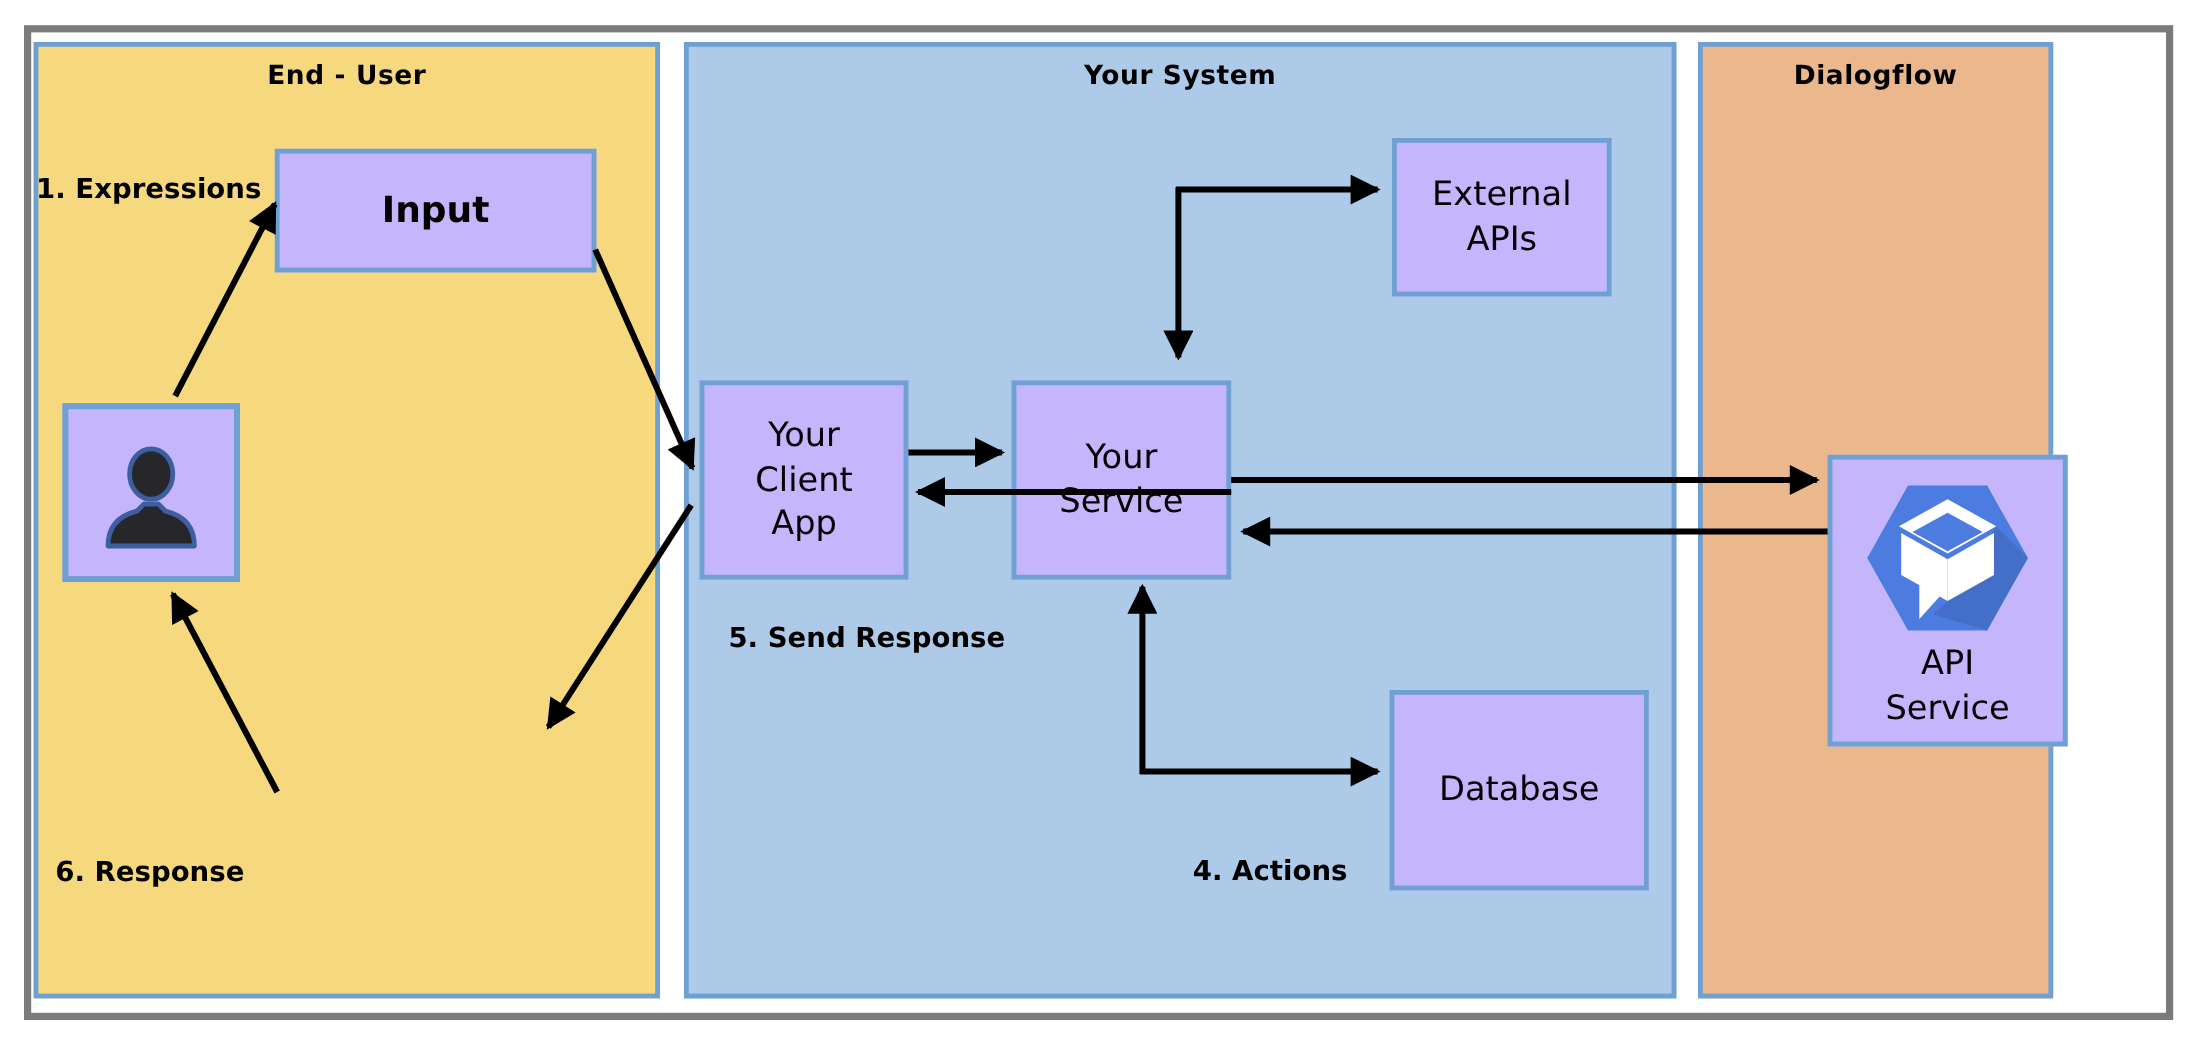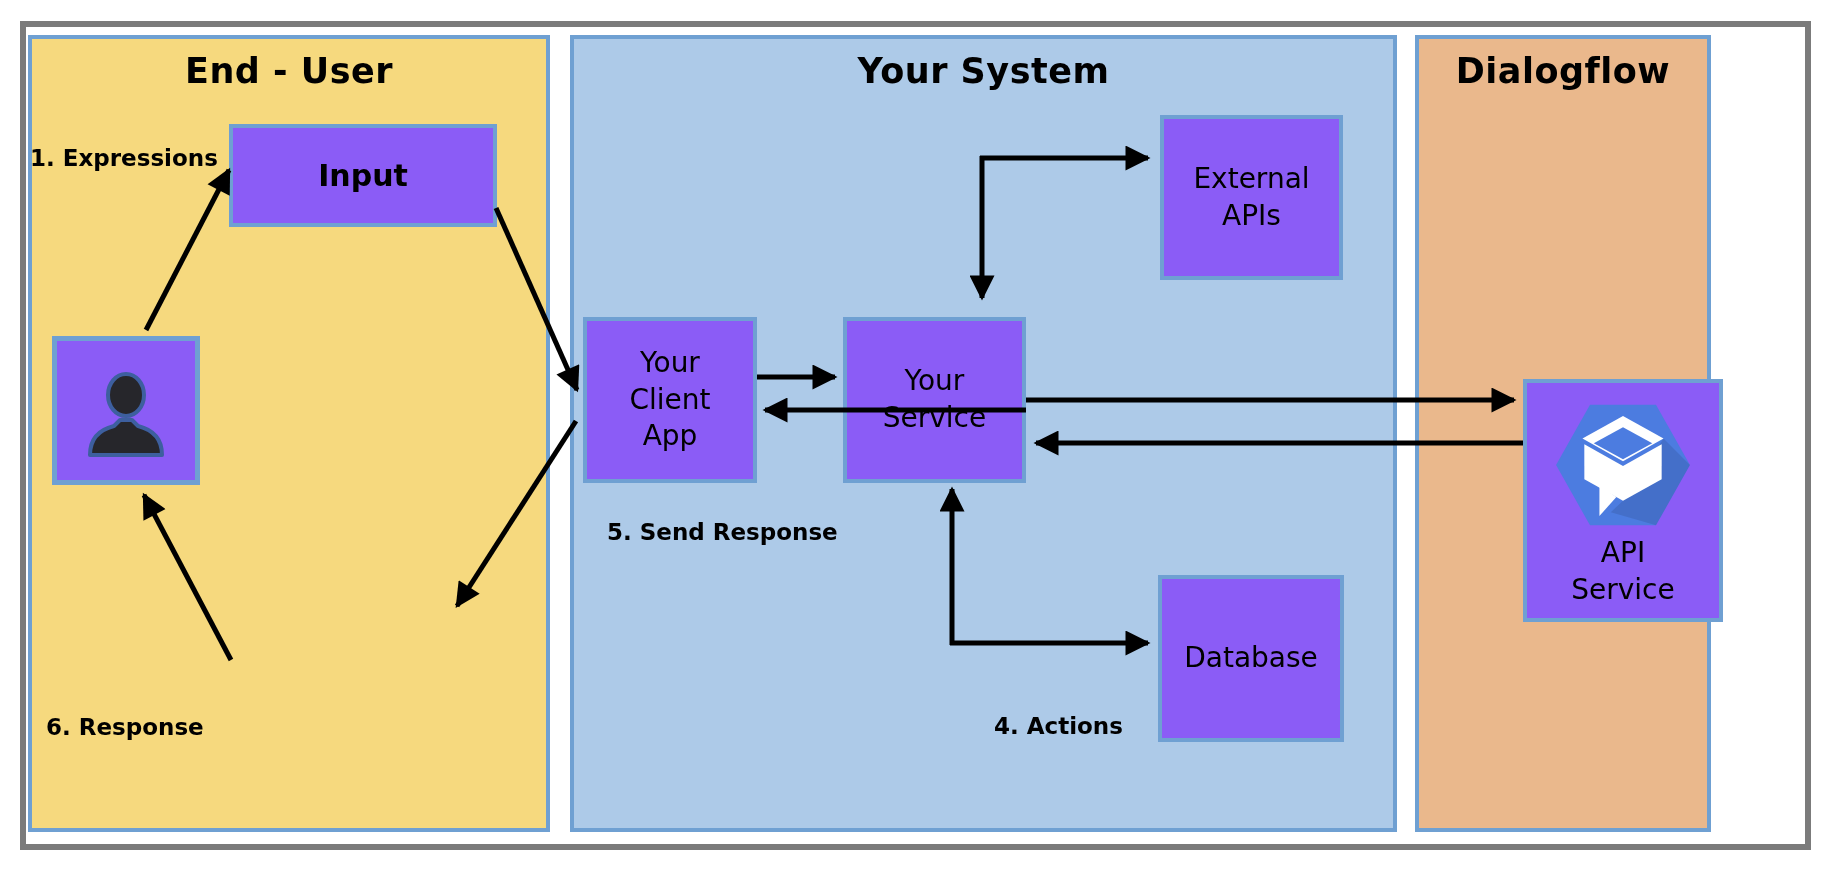--- a/index.html
+++ b/index.html
@@ -12,35 +12,35 @@
   .outer-border{
     position:absolute;left:20px;top:21px;width:1791px;height:829px;
     border:6px solid var(--c-outer);box-sizing:border-box;background:transparent;
   }
   .panel{position:absolute;top:35px;height:797px;border:4px solid var(--c-border);box-sizing:border-box;}
   .panel-enduser{left:28px;width:522px;background:var(--c-enduser);}
   .panel-system{left:570px;width:827px;background:var(--c-system);}
   .panel-dialogflow{left:1415px;width:296px;background:var(--c-dialogflow);}
   .panel-title{
     margin:0;padding-top:12px;text-align:center;
-    font-size:35px;font-weight:bold;letter-spacing:0.5px;
+    font-size:22px;font-weight:bold;letter-spacing:0.5px;
   }
   .node{
-    position:absolute;background:#8b5cf6;border:4px solid var(--c-border);box-sizing:border-box;
+    position:absolute;background:#c4b5fd;border:4px solid var(--c-border);box-sizing:border-box;
     display:flex;align-items:center;justify-content:center;flex-direction:column;text-align:center;
   }
   .node-label{font-size:28px;line-height:1.32;white-space:pre-line;}
   .node-label.bold{font-size:30px;font-weight:bold;}
   .box-input  {left:229px;top:124px;width:268px;height:103px;}
   .box-user   {left:52px; top:336px;width:148px;height:149px;border-width:5px;}
   .box-output {left:230px;top:608px;width:267px;height:102px;}
   .box-client {left:583px;top:317px;width:174px;height:166px;}
   .box-service{left:843px;top:317px;width:183px;height:166px;}
-  .box-extapi {left:1160px;top:115px;width:183px;height:165px;align-items:center;}
-  .box-db     {left:1158px;top:575px;width:186px;height:167px;}
+  .box-extapi {left:1160px;top:115px;width:183px;height:132px;align-items:center;}
+  .box-db     {left:1158px;top:575px;width:216px;height:167px;}
   .box-apisvc {left:1523px;top:335px;width:200px;height:243px;padding-top:6px;margin-top:44px;}
   .flabel{position:absolute;font-size:23px;font-weight:bold;white-space:nowrap;}
   .flabel-1{left:30px;  top:134px;margin-top:11px;}
   .flabel-2{left:1345px;top:164px;}
   .flabel-3{left:1346px;top:648px;}
   .flabel-4{left:950px; top:713px;margin-left:44px;}
   .flabel-5{left:607px; top:519px;}
   .flabel-6{left:46px;  top:714px;}
   .arrow-layer{position:absolute;left:0;top:0;width:1822px;height:870px;pointer-events:none;}
   .person-svg{width:100px;height:112px;display:block;margin-top:8px;}

